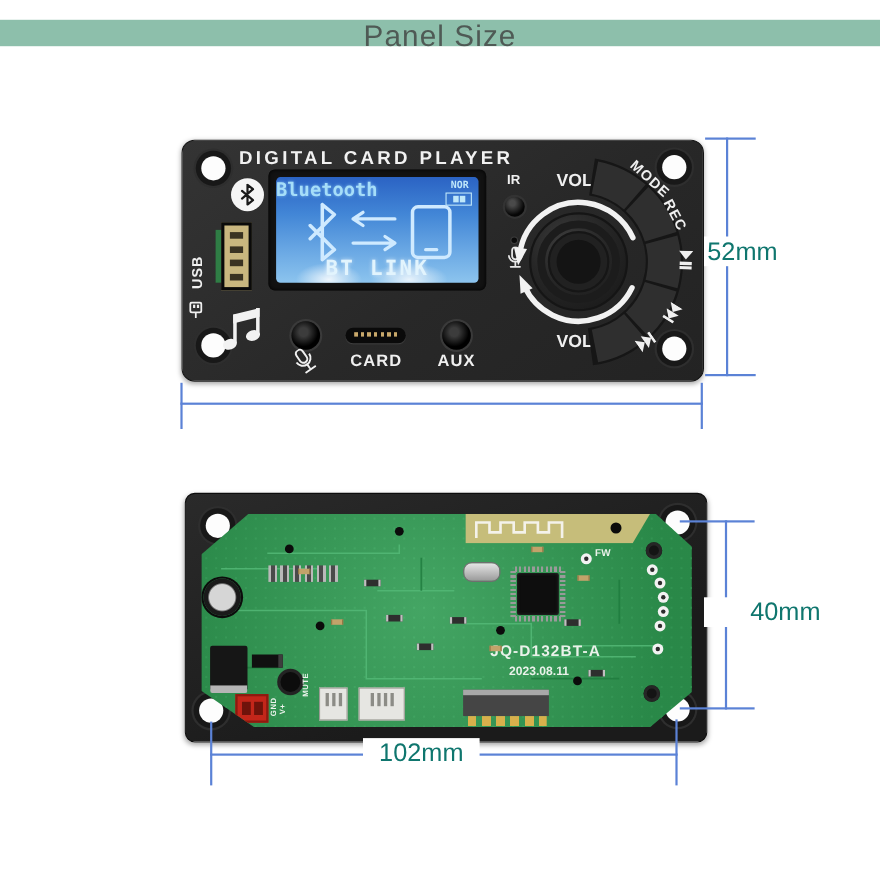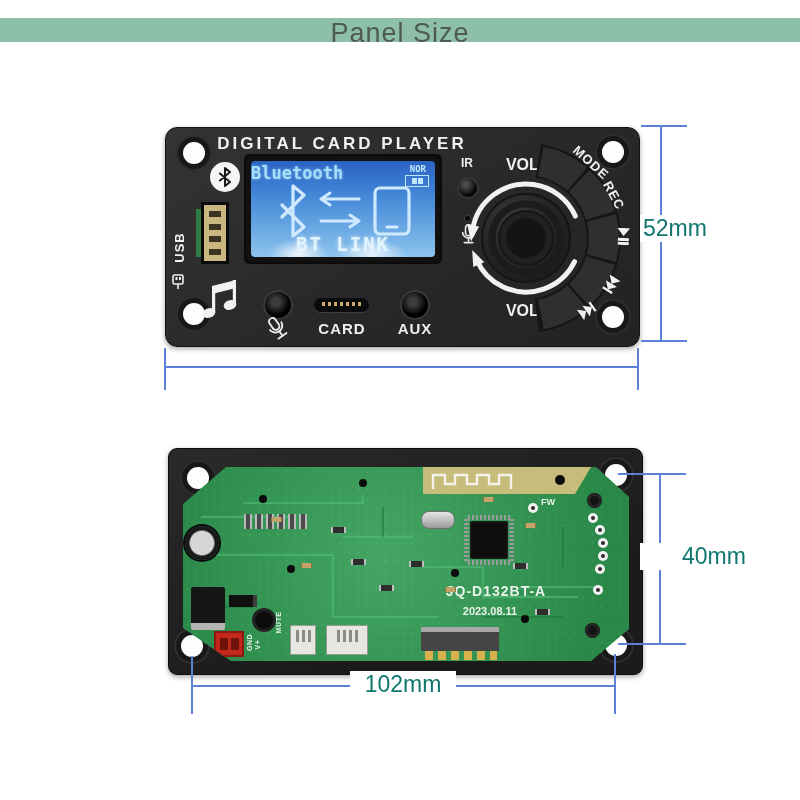--- a/index.html
+++ b/index.html
@@ -357,15 +357,15 @@
   </div>
 
   <div class="dl" style="left:618px;top:473px;width:68px;height:2px;"></div>
   <div class="dl" style="left:618px;top:643px;width:68px;height:2px;"></div>
   <div class="dl" style="left:659px;top:473px;width:2px;height:172px;"></div>
   <div class="dimlabel" style="left:640px;top:543px;padding-left:42px;">40mm</div>
 
   <div class="dl" style="left:191px;top:656px;width:2px;height:58px;"></div>
   <div class="dl" style="left:614px;top:654px;width:2px;height:60px;"></div>
   <div class="dl" style="left:191px;top:685px;width:425px;height:2px;"></div>
-  <div class="dimlabel" style="left:350px;top:671px;width:100px;">102mm</div>
+  <div class="dimlabel" style="left:330px;top:671px;width:100px;">102mm</div>
 
 </div>
 
 </body></html>

